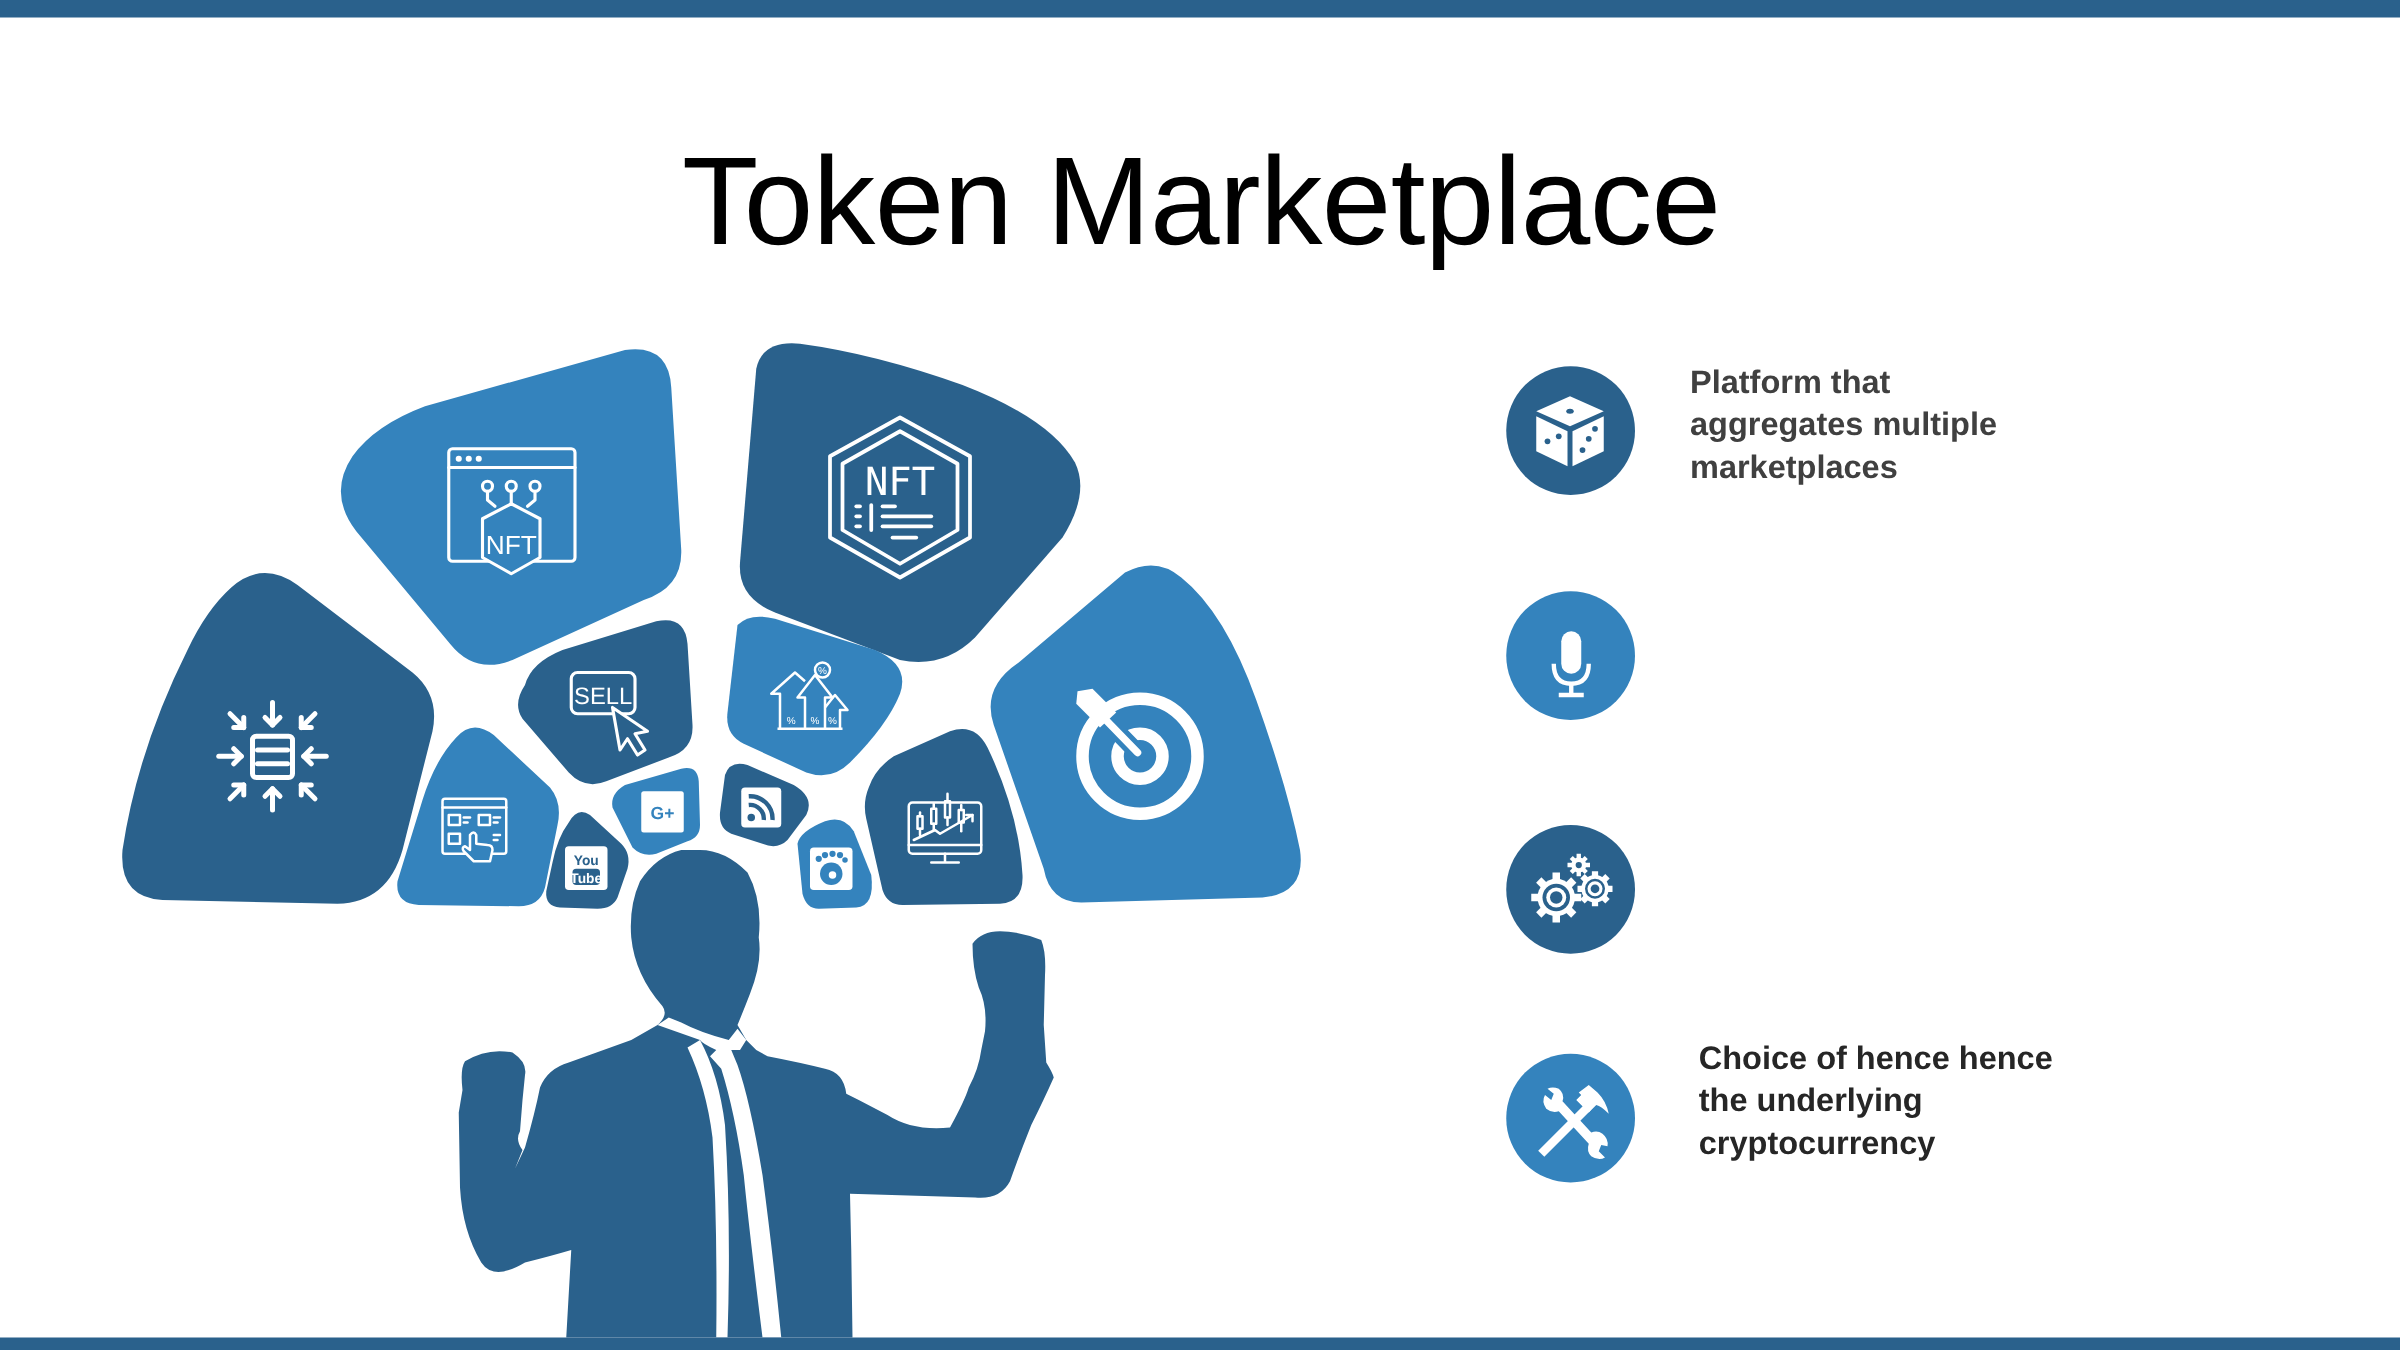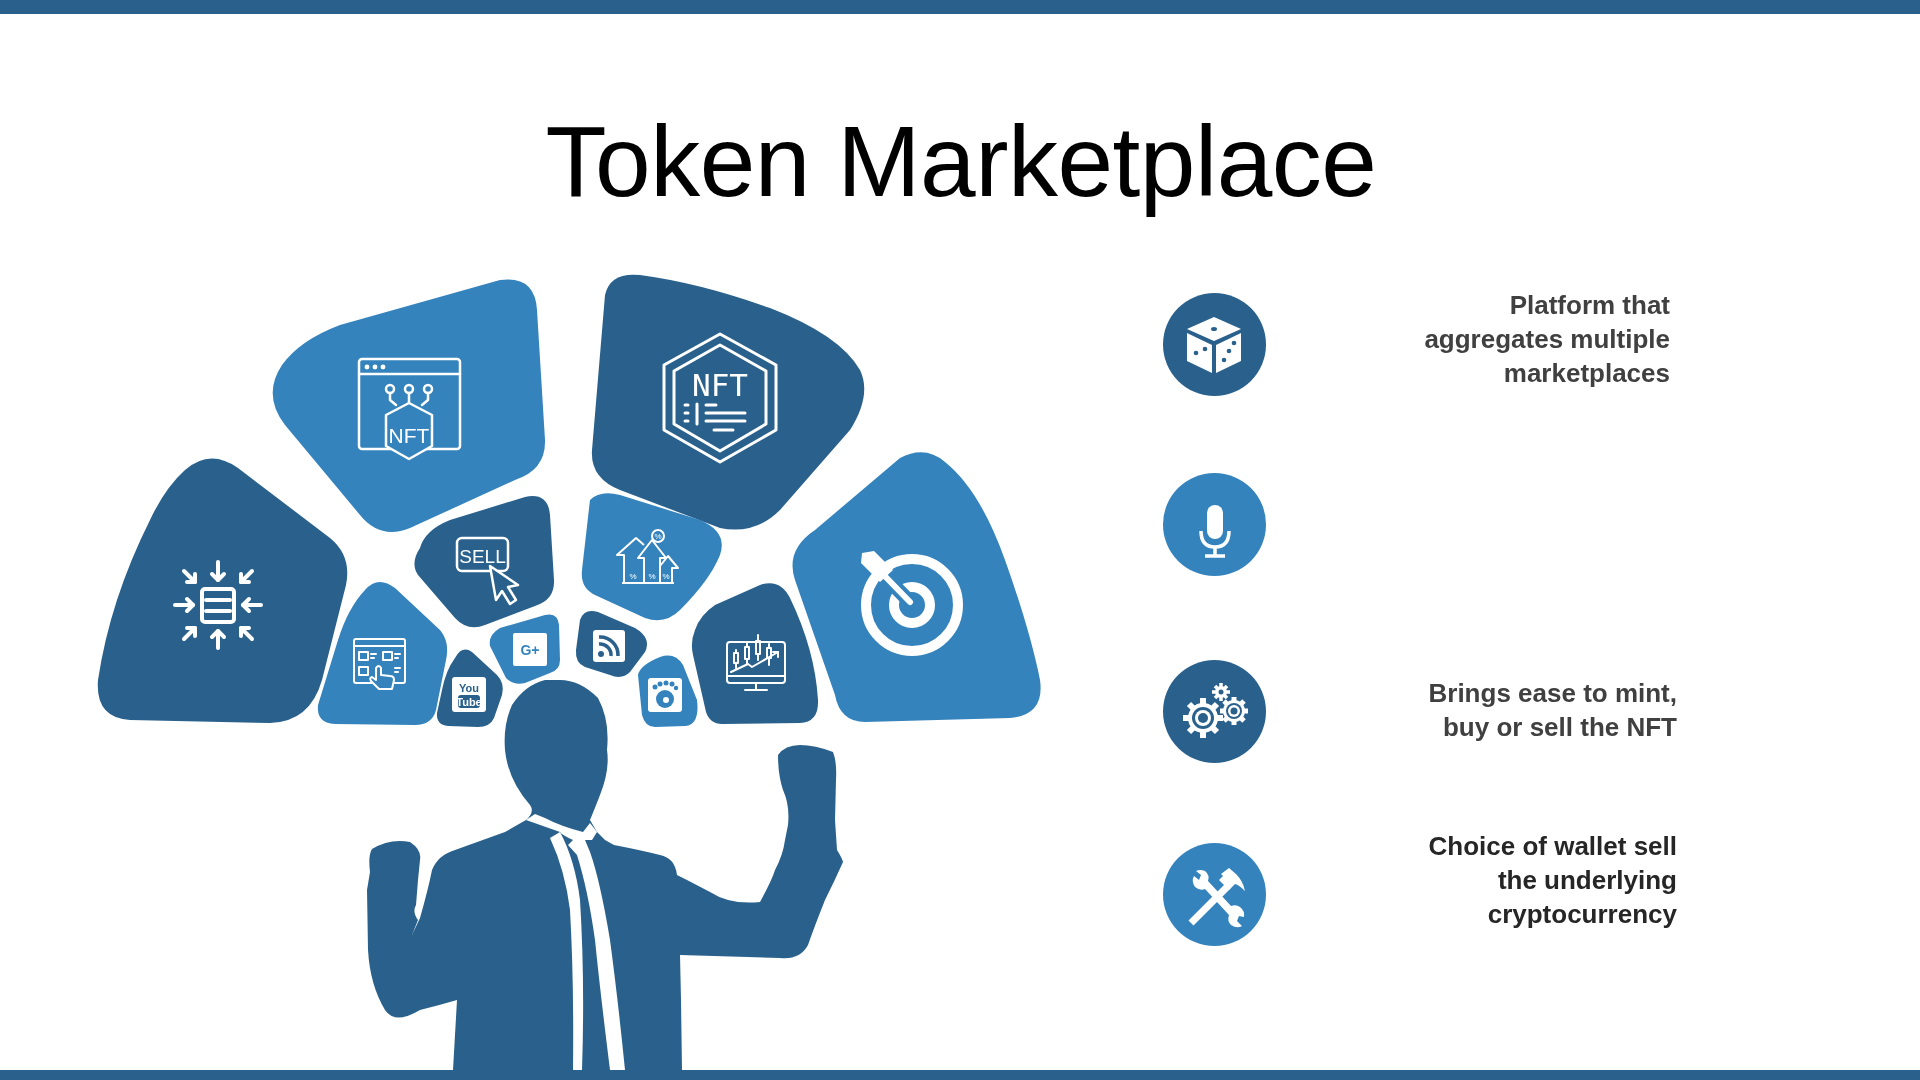--- a/index.html
+++ b/index.html
@@ -9,21 +9,21 @@
   }
   .bar { position: absolute; left: 0; width: 1920px; background: #2a618c; }
   .bar-top { top: 0; height: 14px; }
   .bar-bottom { top: 1070px; height: 10px; }
   .title {
     position: absolute; left: 0; top: 44px; width: 1922px; text-align: center;
     font-size: 100px; line-height: 100px; color: #000000; font-weight: normal;
     letter-spacing: -0.5px;
   }
   svg.art { position: absolute; left: 0; top: 0; }
-  .feature { position: absolute; left: 1163px; width: 600px; height: 110px; text-align: right; }
+  .feature { position: absolute; left: 1205px; width: 600px; height: 110px; }
   .feature .circle {
     position: absolute; left: 0; width: 103px; height: 103px; border-radius: 50%;
   }
   .feature .circle svg { position: absolute; left: 0; top: 0; }
   .feature .text {
     position: absolute; font-weight: bold; font-size: 26px; line-height: 34px;
     color: #404040; white-space: pre-line; width: 360px;
   }
 </style>
 </head>
@@ -297,32 +297,30 @@
         <g stroke="#ffffff" stroke-width="3.5">
           <line x1="58" y1="23" x2="58" y2="41"></line>
             <line x1="49" y1="32" x2="67" y2="32"></line>
           <line x1="52" y1="26" x2="64" y2="38"></line>
             <line x1="64" y1="26" x2="52" y2="38"></line>
         </g>
         <circle cx="58" cy="32" r="2.5" fill="#2a618c"></circle>
       </g>
     </svg>
   </div>
-  <div class="text" style="left:154px; top:16px;">Brings ease to mint,
-buy or sell the NFT</div>
 </div>
 
 <div class="feature" style="top:843px;">
   <div class="circle" style="top:0; background:#3483bd;">
     <svg width="103" height="103" viewBox="0 0 103 103">
 
       <path d="M 31 33 Q 28 38 32 44 Q 37 48 42 46 L 66 72 Q 64 78 68 82 Q 74 86 79 83 L 74 78 L 76 73 L 81 74 Q 82 68 77 64 Q 73 61 68 63 L 45 38 Q 47 32 42 28 Q 37 26 33 28 L 38 32 L 36 37 Z" fill="#ffffff"></path>
 
       <line x1="28" y1="80" x2="65" y2="43" stroke="#ffffff" stroke-width="7" stroke-linecap="butt"></line>
       <path d="M 58 31 L 66 25 L 73 31 Q 80 38 82 48 Q 76 42 72 41 L 66 47 L 56 37 L 60 33 Z" fill="#ffffff"></path>
     </svg>
   </div>
-  <div class="text" style="left:154px; top:-14px; color:#262626;">Choice of wallet sell
+  <div class="text" style="left:154px; top:-14px; color:#262626;">Choice of hence hence
 the underlying
 cryptocurrency</div>
 </div>
 
 <div class="bar bar-bottom"></div>
 
 </body></html>

